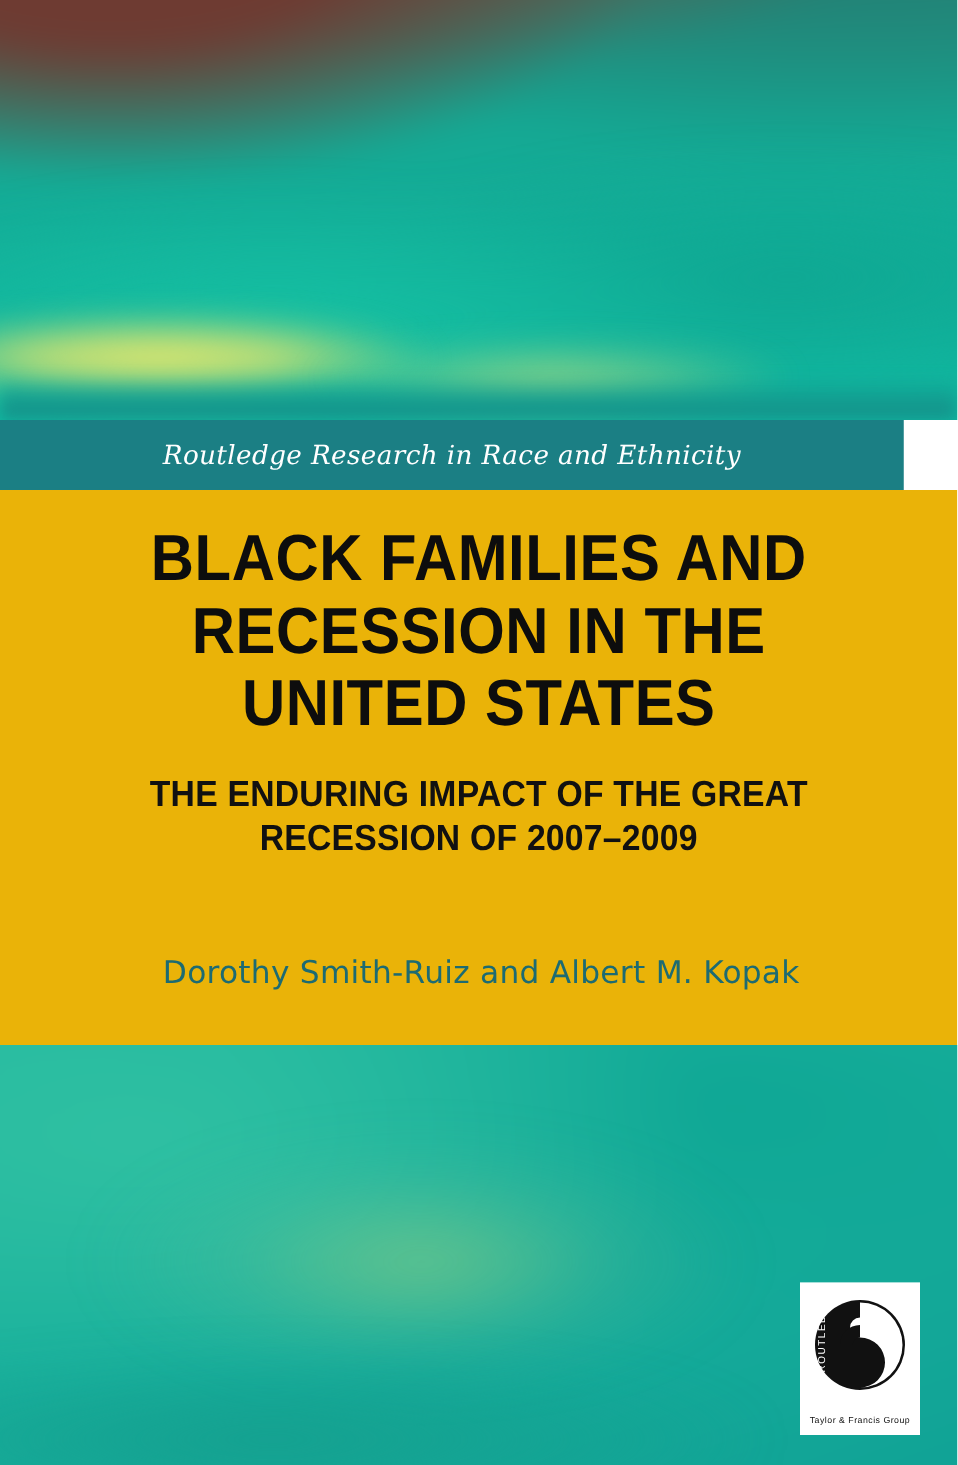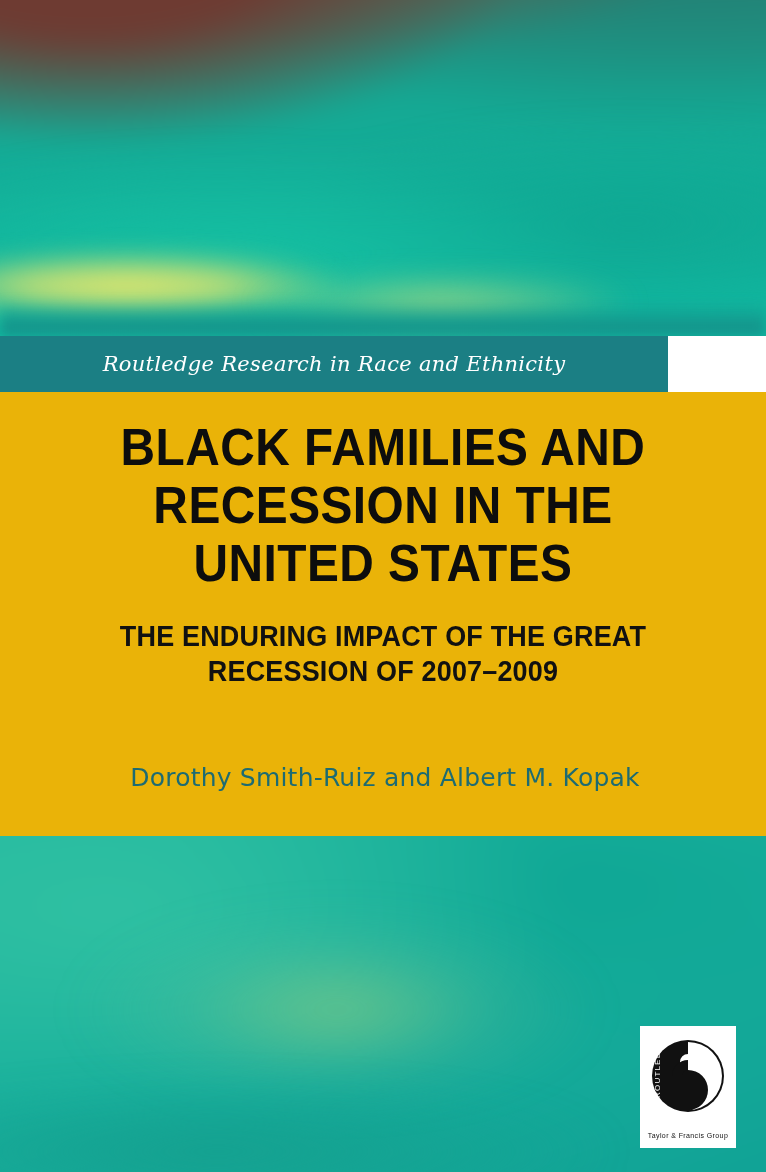--- a/index.html
+++ b/index.html
@@ -78,21 +78,21 @@
     height: 10%;
     background: linear-gradient(180deg, rgba(14,150,140,0) 0%, #14968c 70%, #15908a 100%);
     filter: blur(6px);
   }
 
   
   .series-band {
     position: absolute;
     left: 0;
     top: 336px;
-    width: 668px;
+    width: 723px;
     height: 56px;
     background: #1b7f84;
     display: flex;
     align-items: center;
     justify-content: center;
   }
   .series-band .series-text {
     font-family: "DejaVu Serif", serif;
     font-style: italic;
     font-size: 21px;

